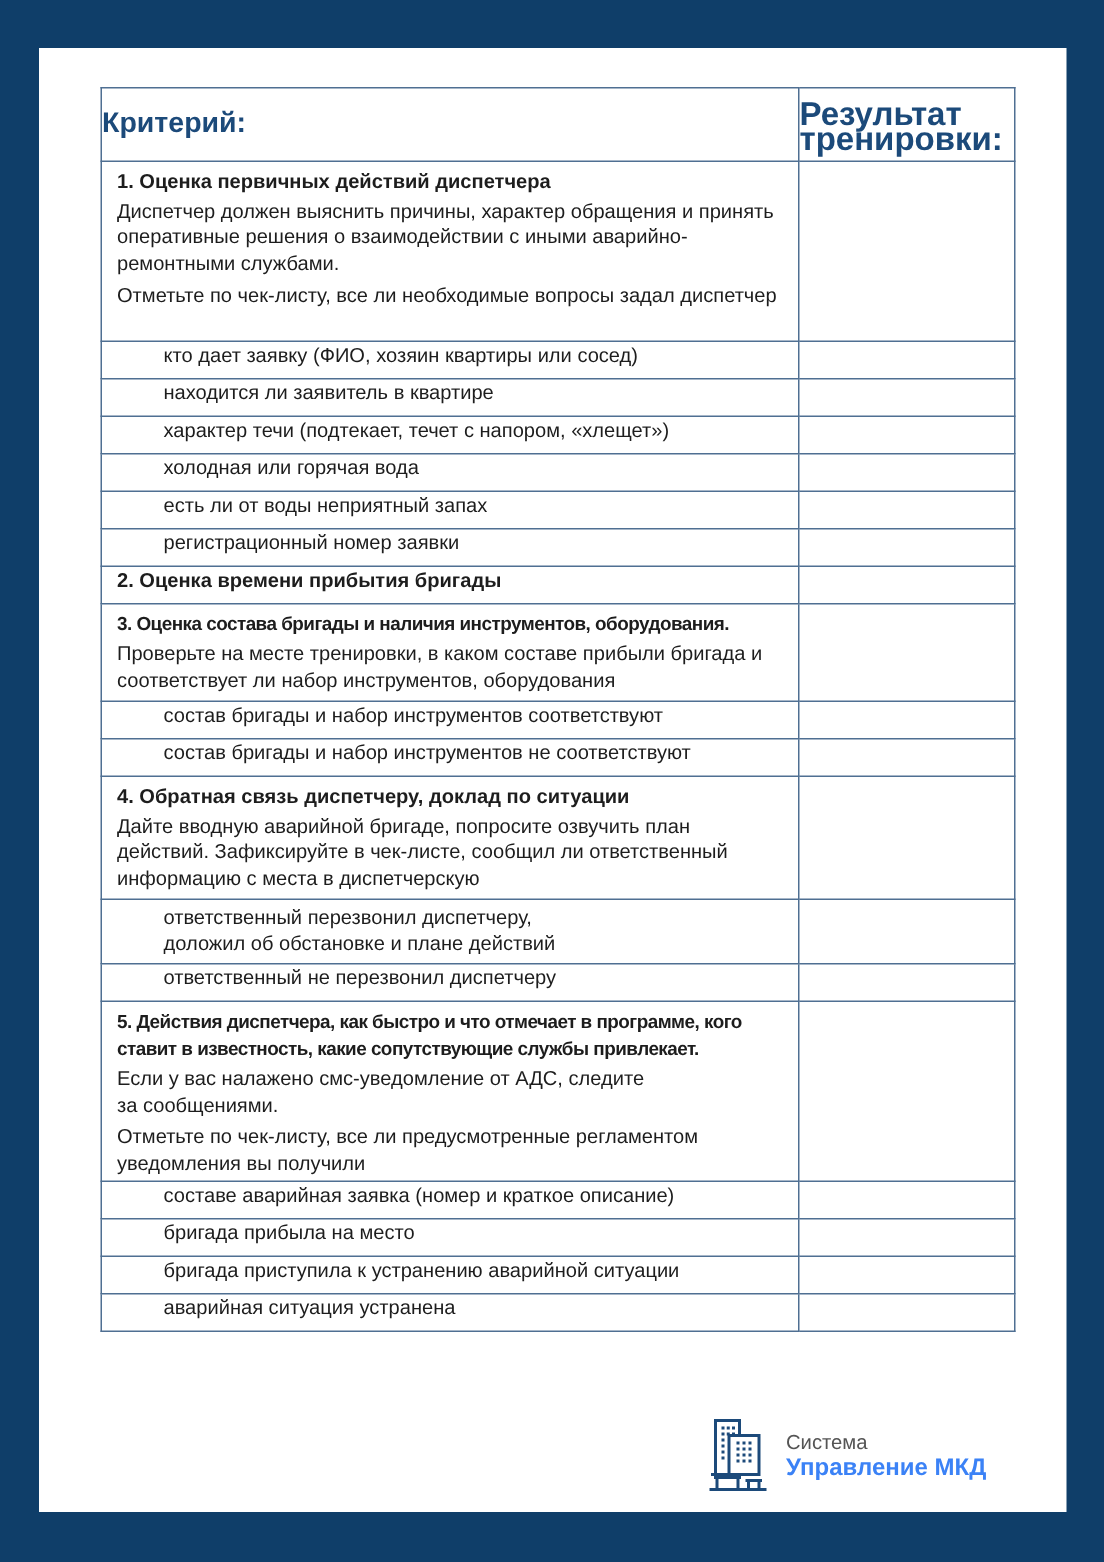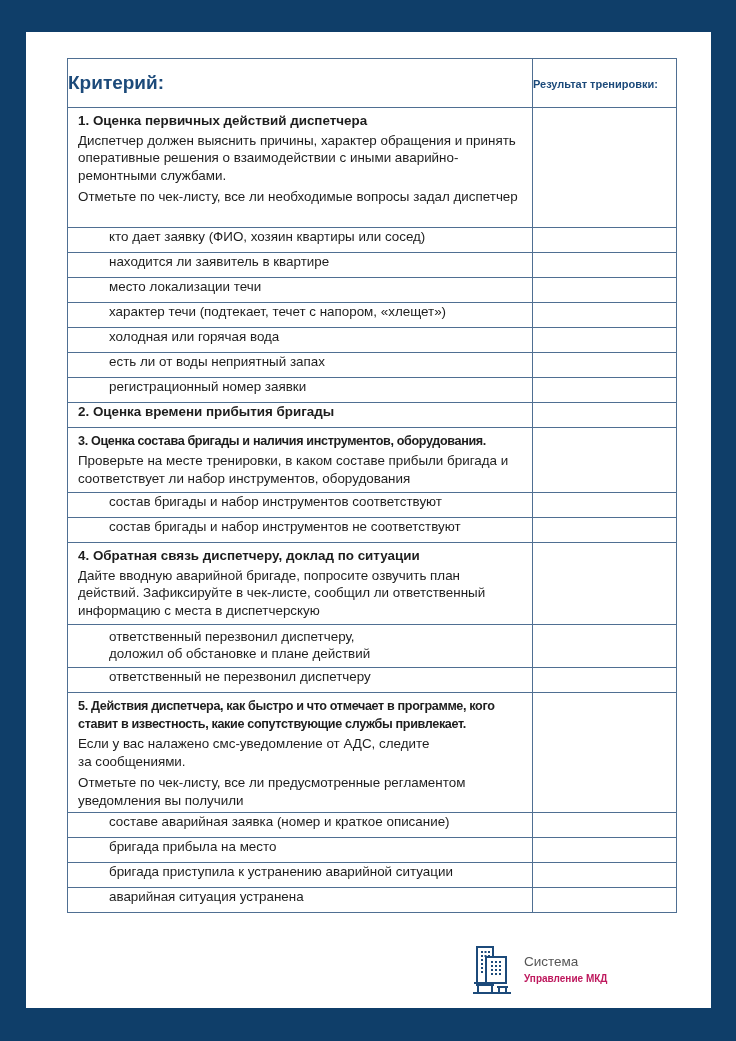--- a/index.html
+++ b/index.html
@@ -30,21 +30,21 @@
   col.c1 { width: 465px; }
   col.c2 { width: 144px; }
   th {
     height: 49px;
     color: #1c4a7a;
     font-weight: bold;
     vertical-align: middle !important;
     text-align: left;
   }
   th.crit { font-size: 19px; }
-  th.res { font-size: 11px; line-height: 17px; padding-top: 2px; }
+  th.res { font-size: 22px; line-height: 17px; padding-top: 2px; }
   td.crit {
     padding: 4px 8px 3px 10px;
     font-size: 13.4px;
     line-height: 17.5px;
     color: #1d1d1d;
   }
   td.item {
     padding: 0 8px 0 41px;
     font-size: 13.4px;
     line-height: 17px;
@@ -72,21 +72,21 @@
   td.single-title { height: 25px; vertical-align: middle; padding-top: 0; padding-bottom: 0; }
   .result { }
   .brand {
     position: absolute;
     left: 446px; top: 913px;
     display: flex; align-items: center;
   }
   .brand svg { width: 40px; height: 50px; }
   .brand-text { margin-left: 12px; line-height: 17px; }
   .brand-top { font-size: 13.5px; color: #555; }
-  .brand-bottom { font-size: 10px; font-weight: bold; color: #be185d; }
+  .brand-bottom { font-size: 16px; font-weight: bold; color: #3b82f6; }
 </style>
 </head>
 <body>
 
 <div class="page">
   <table class="checklist">
     <colgroup>
         <col class="c1">
         <col class="c2">
       </colgroup>
@@ -105,24 +105,20 @@
           <span class="para">Отметьте по чек-листу, все ли необходимые вопросы задал диспетчер</span>
         </td>
         <td class="result"></td>
       </tr>
       <tr>
           <td class="item">кто дает заявку (ФИО, хозяин квартиры или сосед)</td>
           <td class="result"></td>
         </tr>
       <tr>
           <td class="item">находится ли заявитель в квартире</td>
-          <td class="result"></td>
-        </tr>
-      <tr>
-          <td class="item">место локализации течи</td>
           <td class="result"></td>
         </tr>
       <tr>
           <td class="item">характер течи (подтекает, течет с напором, «хлещет»)</td>
           <td class="result"></td>
         </tr>
       <tr>
           <td class="item">холодная или горячая вода</td>
           <td class="result"></td>
         </tr>

